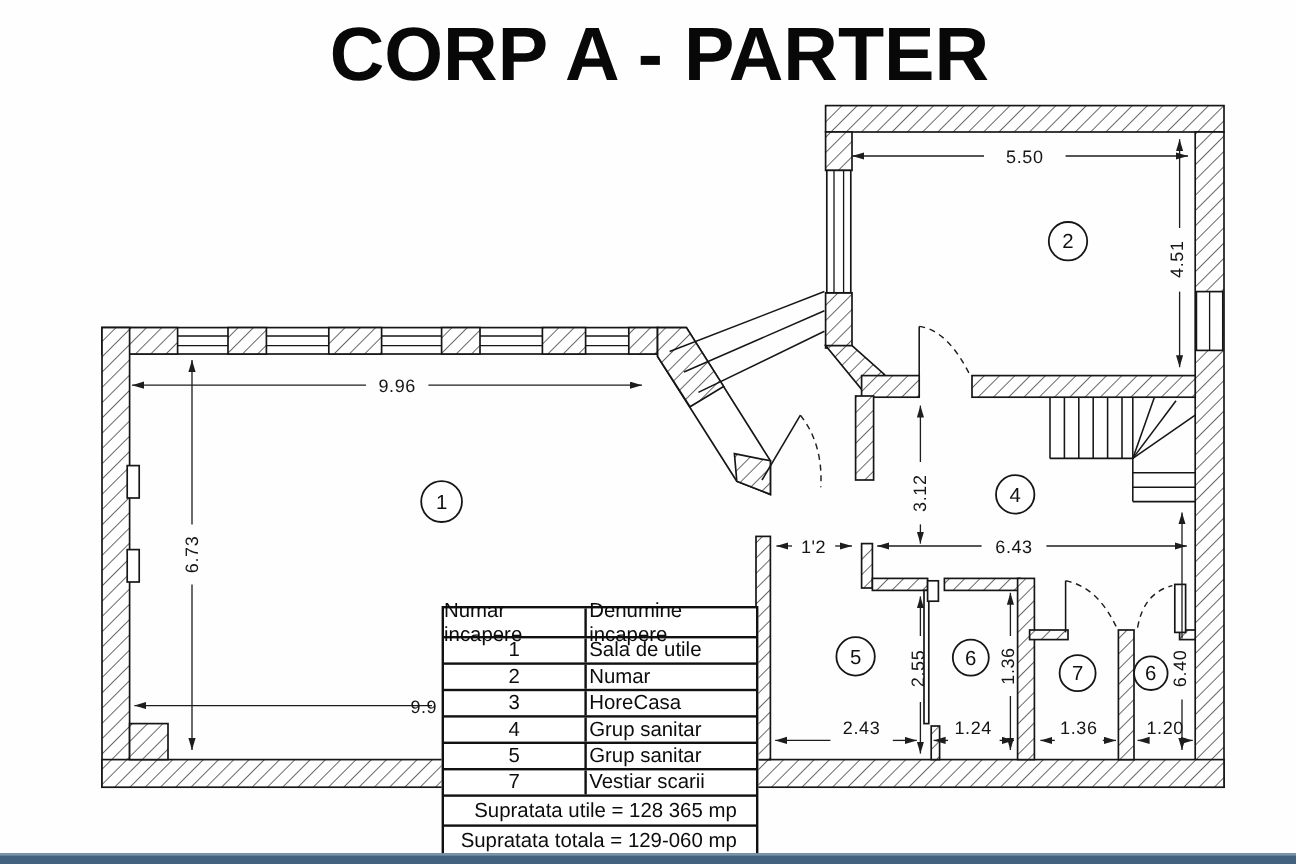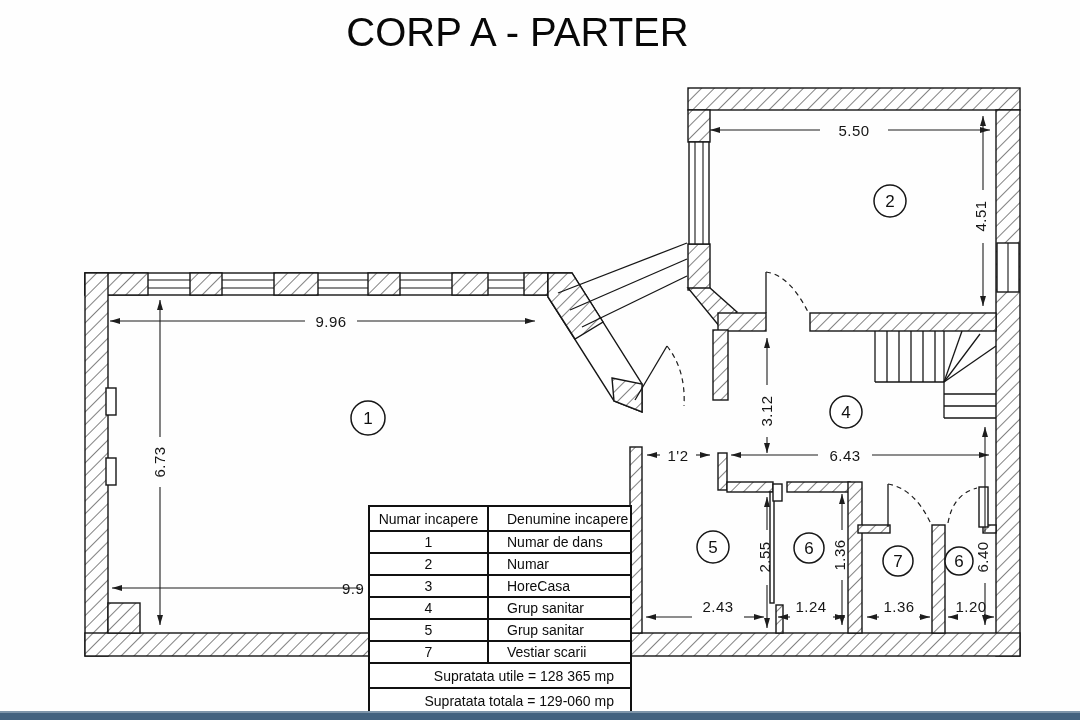--- a/index.html
+++ b/index.html
@@ -1,36 +1,36 @@
 <!DOCTYPE html>
 <html><head>
 <meta charset="utf-8">
 <style>
   html,body{margin:0;padding:0;background:#e8e8e8;}
   .canvas{position:relative;width:1080px;height:720px;background:#fefefe;overflow:hidden;
           font-family:"Liberation Sans",sans-serif;}
   .title{position:absolute;top:10px;left:0;width:1035px;text-align:center;
-         font-weight:normal;font-size:40px;letter-spacing:0px;color:#080808;}
+         font-weight:bold;font-size:63px;letter-spacing:0px;color:#080808;padding-left:32px;}
   svg{position:absolute;left:0;top:0;}
   .wall{fill:url(#h);stroke:#161616;stroke-width:1.4;}
   .wwhite{fill:#ffffff;stroke:#161616;stroke-width:1.4;}
   .ln{stroke:#161616;stroke-width:1.3;fill:none;}
   .thin{stroke:#161616;stroke-width:1.1;fill:none;}
   .dim{stroke:#1d1d1d;stroke-width:1.1;fill:none;}
   .dash{stroke:#1d1d1d;stroke-width:1.2;fill:none;stroke-dasharray:5 4;}
   .dtxt{font-size:15px;fill:#151515;letter-spacing:.5px;font-family:"Liberation Sans",sans-serif;}
   .rtxt{font-size:17px;fill:#101010;font-family:"Liberation Sans",sans-serif;}
   .rc{fill:#fff;stroke:#161616;stroke-width:1.5;}
   
   .tbl{position:absolute;left:368px;top:505px;width:260px;background:#fff;
-       border:2px solid #111;font-size:14px;color:#0c0c0c;}
+       border:2px solid #111;font-size:17px;color:#0c0c0c;}
   .tr{display:flex;border-bottom:2px solid #111;height:20px;align-items:stretch;}
   .tr.th{height:23px;}
   .c1{width:117px;border-right:2px solid #111;display:flex;align-items:center;justify-content:center;}
-  .c2{flex:1;display:flex;align-items:center;padding-left:18px;}
+  .c2{flex:1;display:flex;align-items:center;padding-left:2px;}
   .tf{height:23px;border-bottom:2px solid #111;display:flex;align-items:center;
       justify-content:flex-end;padding-right:16px;}
   .tf:last-child{border-bottom:none;border-radius:10px;}
   .bbar{position:absolute;left:0;bottom:0;width:1080px;height:9px;background:#43627f;
         border-top:2px solid #7d94a9;box-sizing:border-box;}
 </style>
 </head>
 <body>
 
 <div class="canvas">
@@ -222,21 +222,21 @@
     </g>
   </svg>
 
   <div class="tbl">
     <div class="tr th">
       <div class="c1">Numar incapere</div>
       <div class="c2">Denumine incapere</div>
     </div>
     <div class="tr">
       <div class="c1">1</div>
-      <div class="c2">Numar de dans</div>
+      <div class="c2">Sala de utile</div>
     </div>
     <div class="tr">
       <div class="c1">2</div>
       <div class="c2">Numar</div>
     </div>
     <div class="tr">
       <div class="c1">3</div>
       <div class="c2">HoreCasa</div>
     </div>
     <div class="tr">

